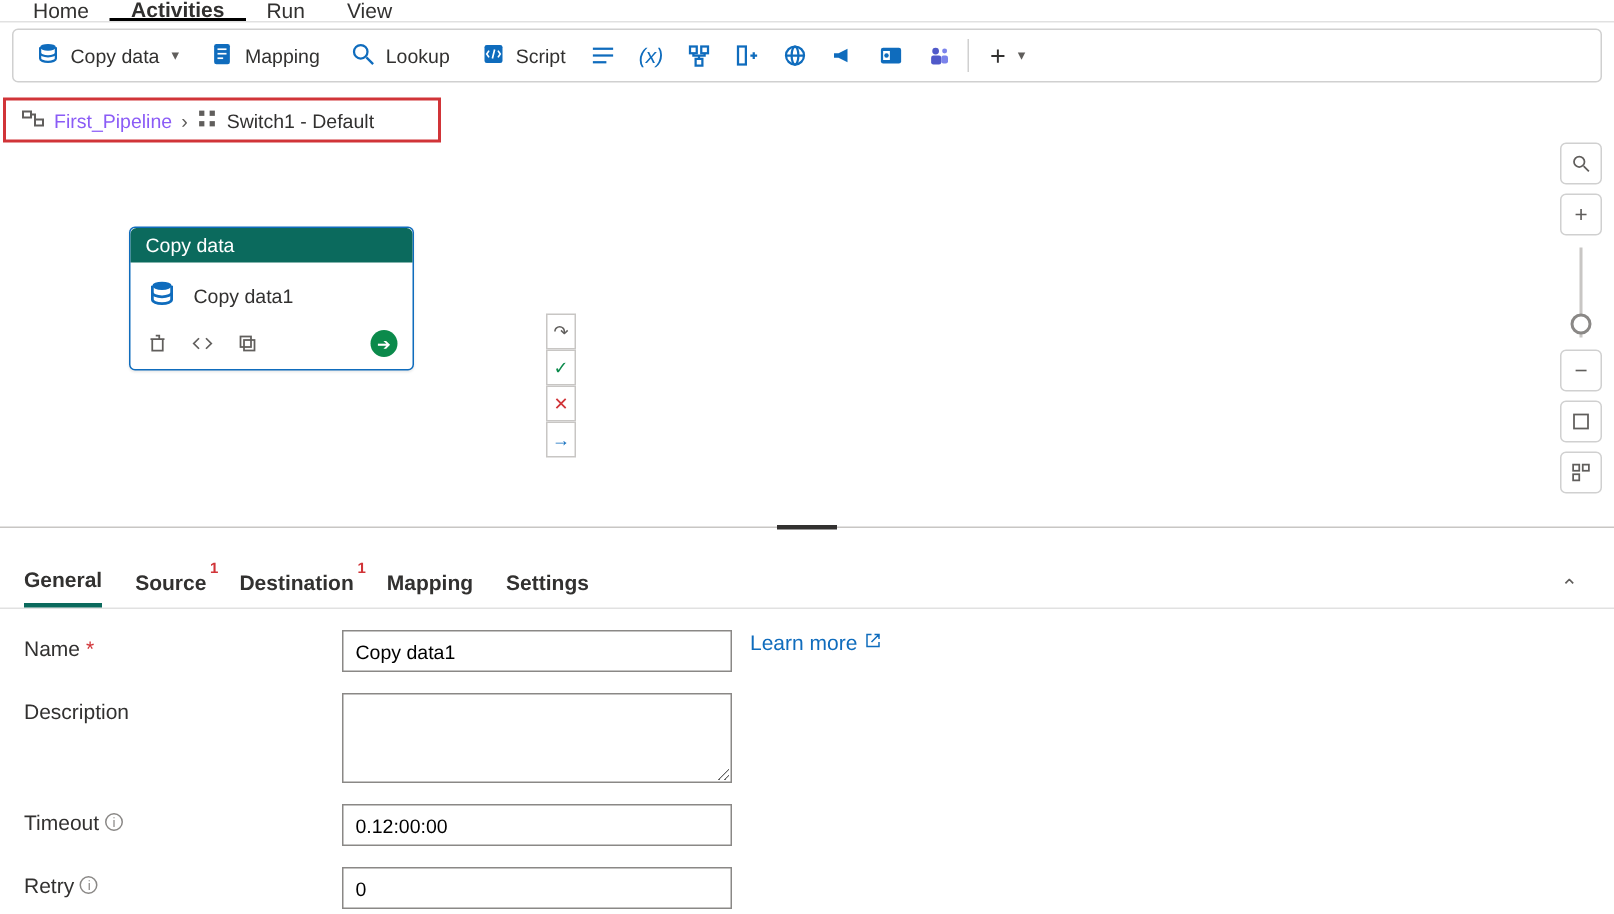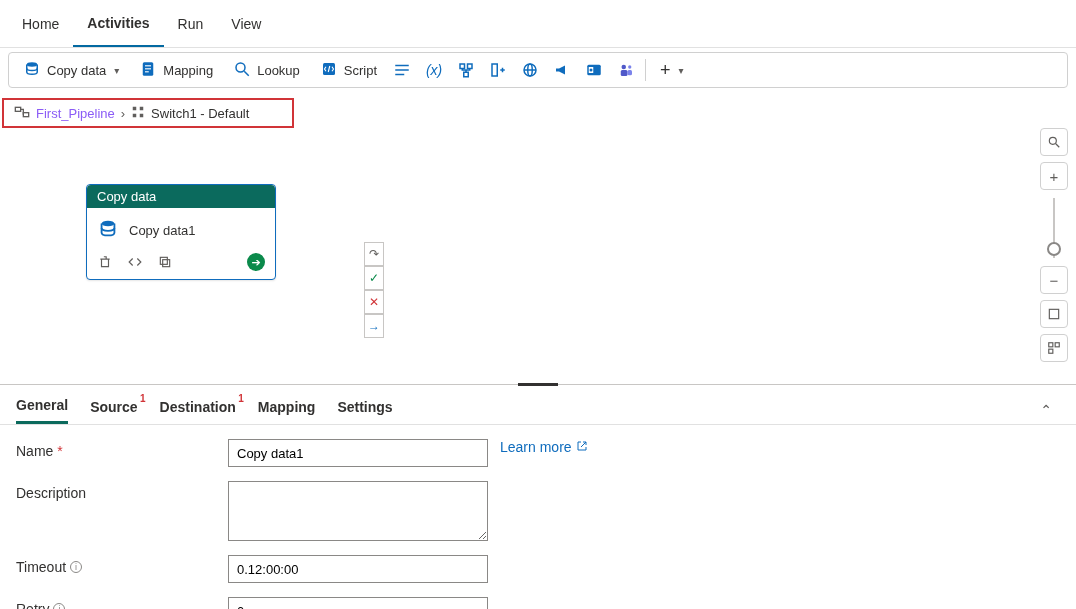--- a/index.html
+++ b/index.html
@@ -1,21 +1,21 @@
 <!DOCTYPE html>
 <html><head>
 <meta charset="utf-8">
 <style>
 * { box-sizing: border-box; margin: 0; padding: 0; font-family: "Segoe UI", -apple-system, sans-serif; }
 body { background: #fff; color: #323130; font-size: 13px; width: 1076px; height: 609px; overflow: hidden; }
 
 
-.top-menu { display: flex; gap: 0; padding: 0 8px; border-bottom: 1px solid #e1e1e1; height: 48px; align-items: stretch; }
+.top-menu { display: flex; gap: 0; padding: 0 8px; border-bottom: 1px solid #e1e1e1; height: 15px; align-items: stretch; }
 .top-menu-item { padding: 6px 14px; cursor: pointer; font-size: 14px; display: flex; align-items: center; }
-.top-menu-item.active { border-bottom: 2px solid #0369a1; font-weight: 600; }
+.top-menu-item.active { border-bottom: 2px solid #000000; font-weight: 600; }
 
 
 .toolbar-wrap { padding: 4px 8px 4px 8px; }
 .toolbar { display: flex; align-items: center; border: 1px solid #d0d0d0; border-radius: 4px; height: 36px; padding: 0 4px; gap: 0; }
 .tbtn { display: flex; align-items: center; gap: 6px; padding: 4px 10px; cursor: pointer; height: 28px; border-radius: 2px; }
 .tbtn .lbl { font-size: 13px; }
 .tbtn svg, .tbtn .glyph { width: 18px; height: 18px; display: inline-flex; align-items: center; justify-content: center; }
 .chev { font-size: 10px; color: #605e5c; margin-left: 2px; }
 .toolbar .sep { width: 1px; height: 22px; background: #d0d0d0; margin: 0 4px; }
 .icon-row { display: flex; gap: 2px; }
@@ -49,21 +49,21 @@
 .side-handles { position: absolute; left: 278px; top: 58px; display: flex; flex-direction: column; gap: 0; }
 .handle { width: 20px; height: 24px; border: 1px solid #c8c6c4; background: #fff; display: flex; align-items: center; justify-content: center; font-size: 12px; }
 .handle.h1 { color: #605e5c; }
 .handle.h2 { color: #0b8a4b; }
 .handle.h3 { color: #d13438; }
 .handle.h4 { color: #0F6CBD; }
 
 
 .props { border-top: 1px solid #c8c6c4; position: relative; }
 .props::before { content:""; position:absolute; top:-2px; left:50%; transform:translateX(-50%); width:40px; height:3px; background:#323130; }
-.props-tabs { display: flex; gap: 22px; padding: 10px 16px 0 16px; border-bottom: 1px solid #e1e1e1; align-items:center; }
+.props-tabs { display: flex; gap: 22px; padding: 10px 16px 0 16px; border-bottom: 1px solid #e1e1e1; align-items:center;margin-top:14px; }
 .ptab { padding: 2px 0 8px 0; cursor: pointer; font-size: 14px; color: #323130; position: relative; font-weight: bold; }
 .ptab.active { font-weight: 600; border-bottom: 3px solid #0b6a5d; }
 .ptab .badge { position: absolute; top: -4px; right: -8px; color: #d13438; font-size: 10px; }
 .collapse-toggle { margin-left:auto; cursor:pointer; color:#605e5c; font-size:14px; padding-right:8px; }
 
 .form-area { padding: 14px 16px; display: flex; flex-direction: column; gap: 14px; height: 200px; overflow-y: auto; }
 .form-row { display: flex; align-items: flex-start; gap: 12px; }
 .form-row .label { width: 200px; font-size: 14px; padding-top: 4px; display:flex; align-items:center; gap:4px; }
 .form-row .req { color: #d13438; }
 .form-row input[type=text] { width: 260px; height: 28px; border: 1px solid #8a8886; padding: 0 8px; font-size: 13px; }

